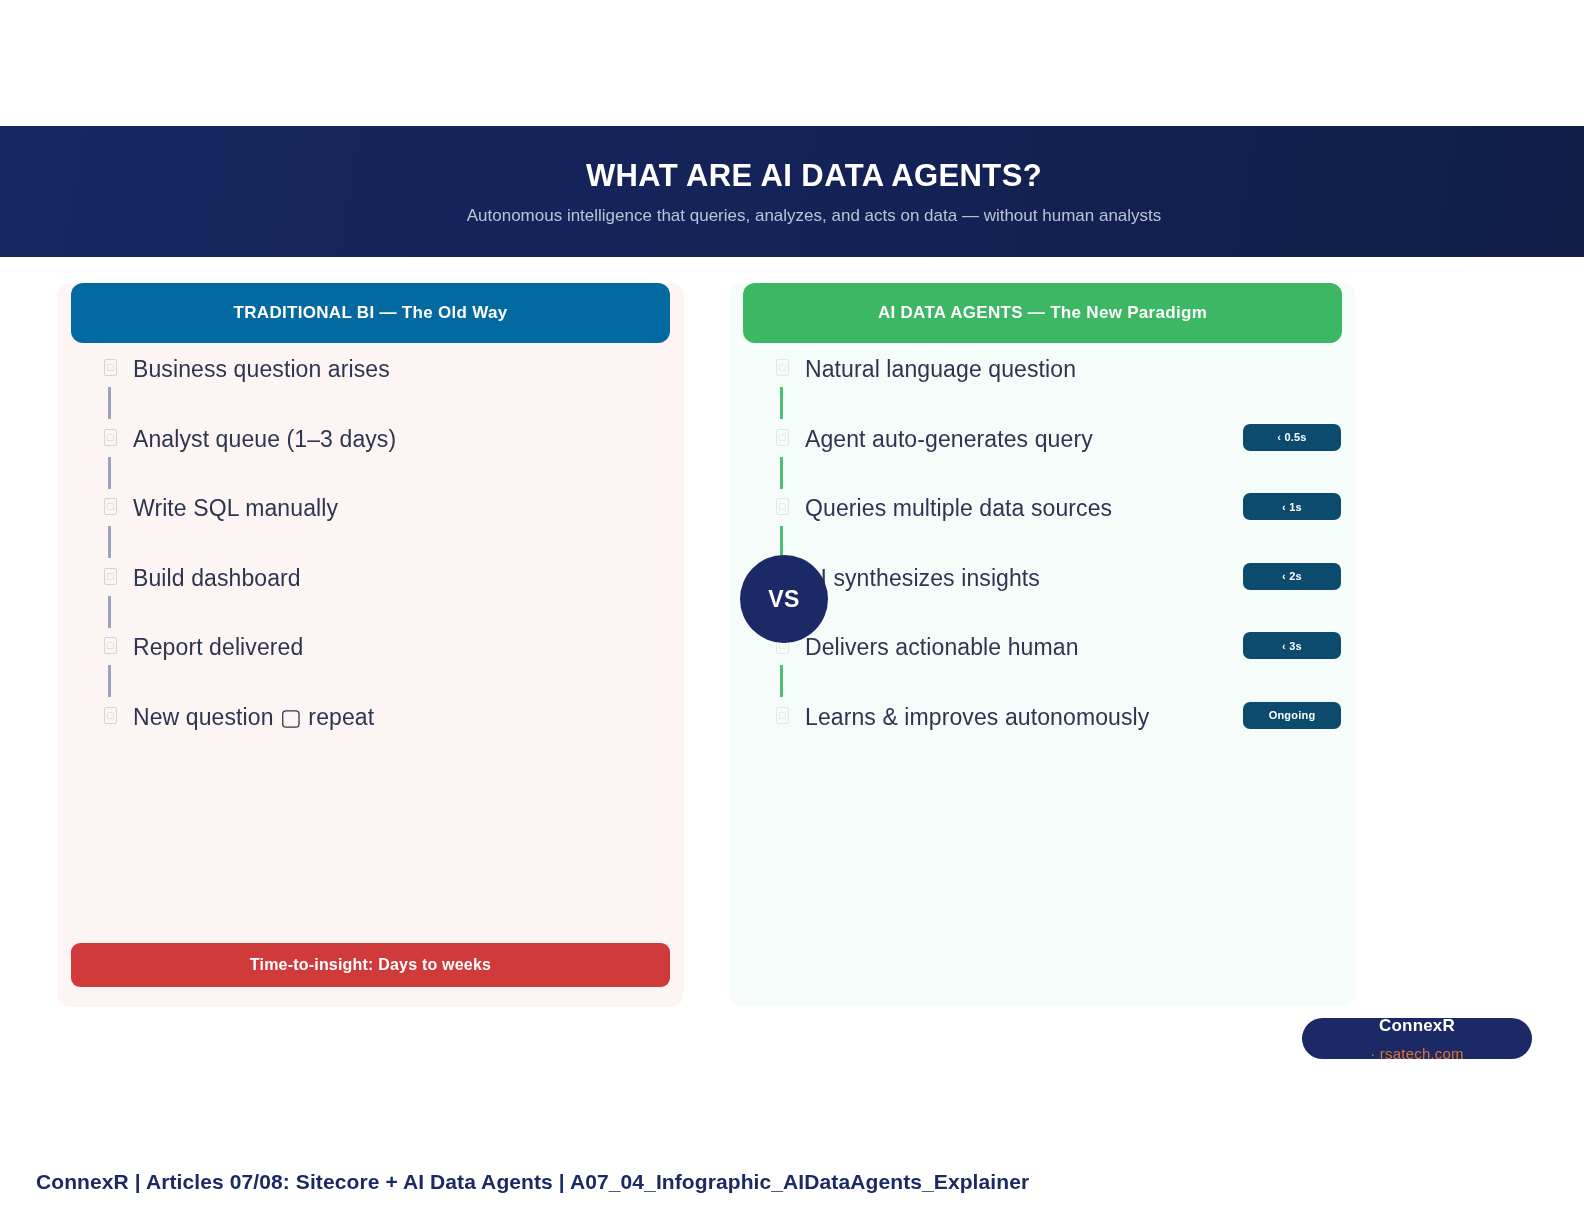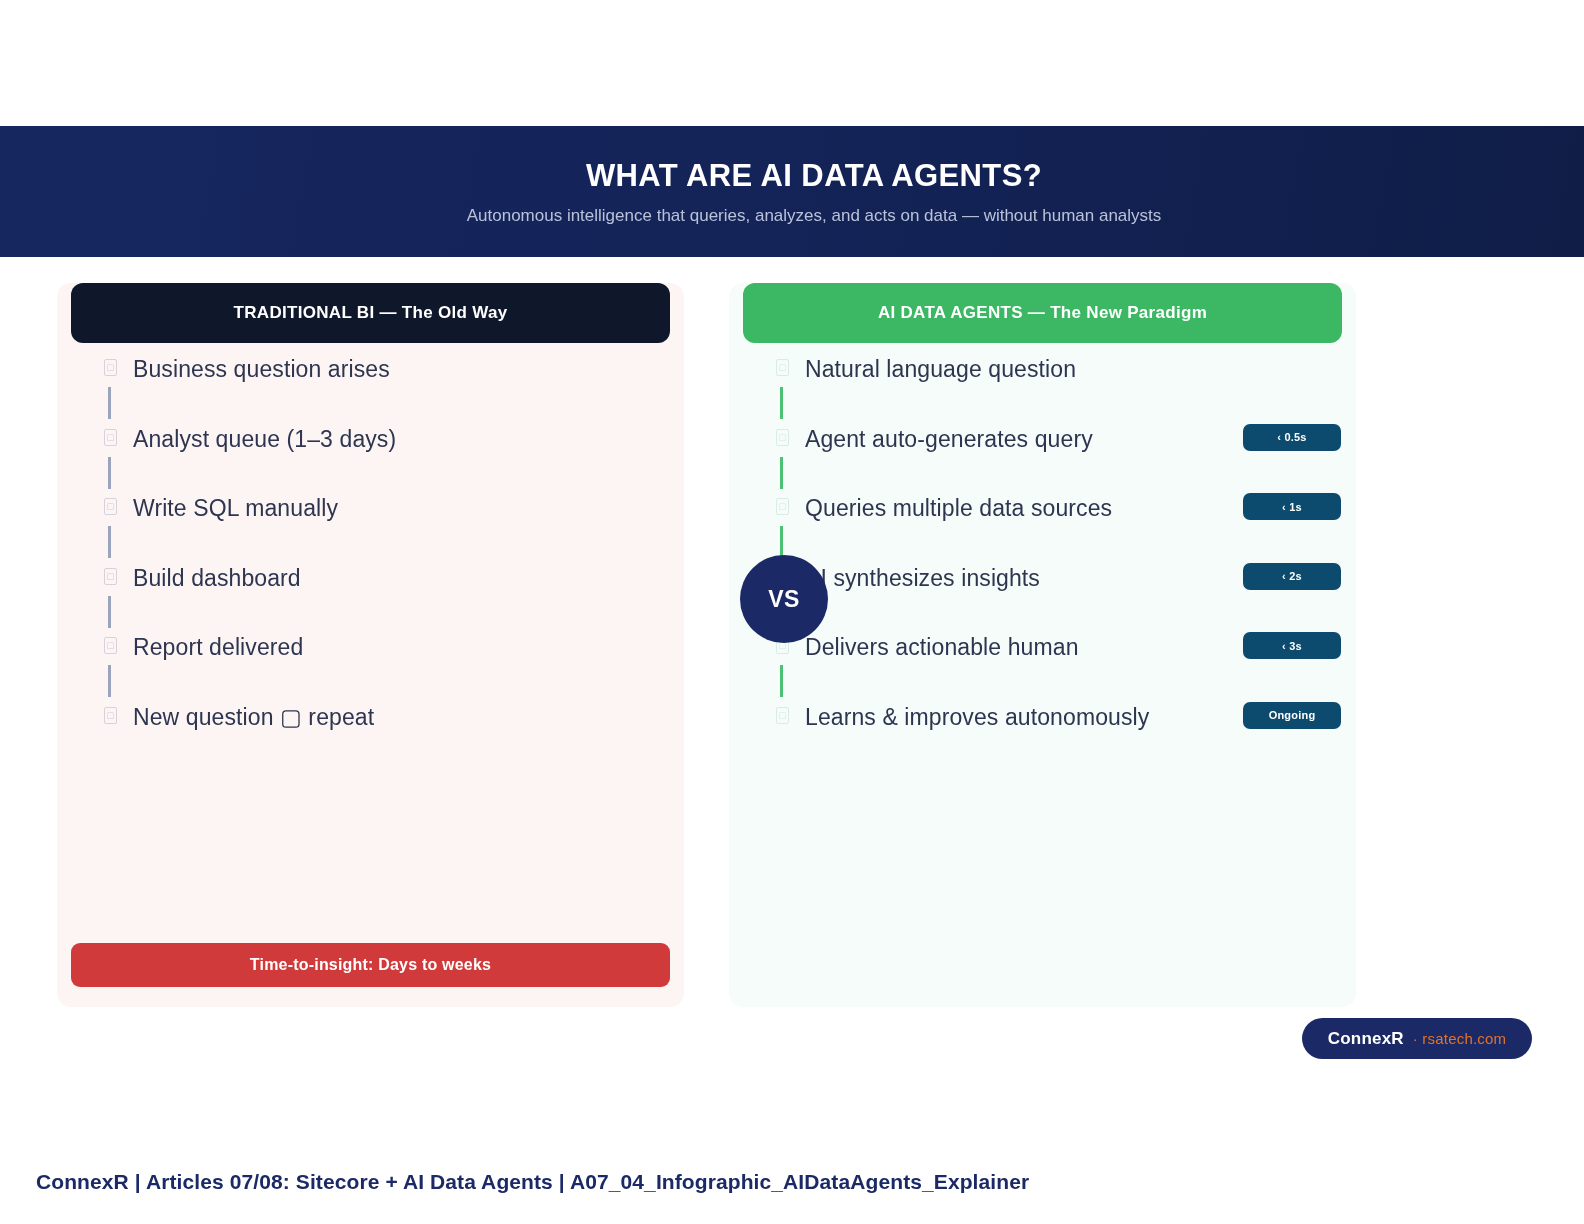--- a/index.html
+++ b/index.html
@@ -69,21 +69,21 @@
     height: 60px;
     border-radius: 12px;
     display: flex;
     align-items: center;
     justify-content: center;
     color: #ffffff;
     font-size: 17px;
     font-weight: bold;
     letter-spacing: 0.3px;
   }
-  .panel-head.red   { background: #0f172a; }
+  .panel-head.red   { background: #0369a1; }
   .panel-head.green { background: #3cb764; }
 
   
   .steps {
     position: absolute;
     left: 0;
     top: 60px;
     width: 627px;
   }
   .step {
@@ -191,20 +191,21 @@
     left: 1302px;
     top: 1018px;
     width: 230px;
     height: 41px;
     background: #1b2a66;
     border-radius: 21px;
     display: flex;
     align-items: center;
     justify-content: center;
     gap: 9px;
+    flex-direction: column;
   }
   .brand-name {
     color: #ffffff;
     font-size: 17px;
     font-weight: bold;
     letter-spacing: 0.2px;
   }
   .brand-site {
     color: #e0722c;
     font-size: 15px;

